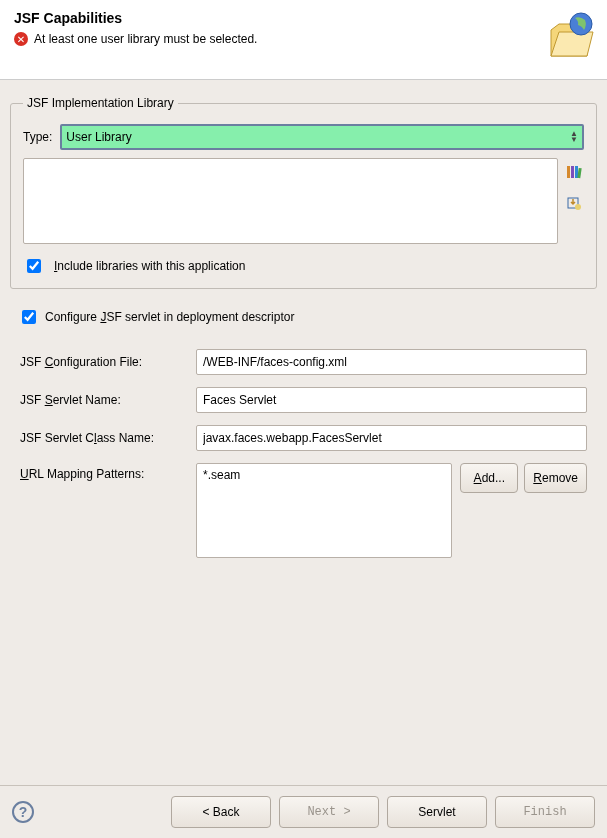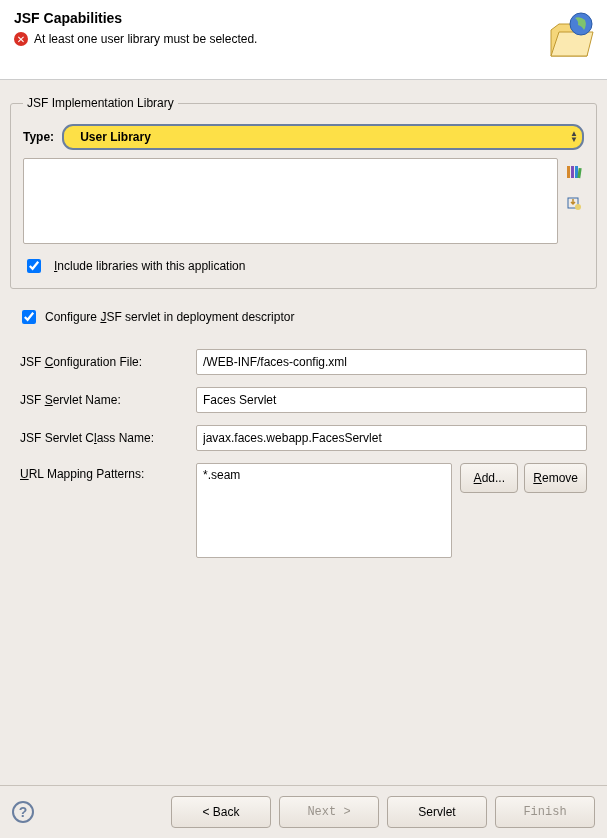--- a/index.html
+++ b/index.html
@@ -56,32 +56,32 @@
   fieldset.group {
     border: 1px solid #c0bbb5;
     border-radius: 3px;
     margin: 0 0 18px 0;
     padding: 14px 12px 12px 12px;
   }
   fieldset.group legend {
     padding: 0 4px;
     color: #000000;
   }
-  .row { display: flex; align-items: center; margin-bottom: 8px; font-weight: bold; }
+  .row { display: flex; align-items: center; margin-bottom: 8px; }
   .row label { padding-right: 8px; }
   .type-select {
     flex: 1;
     height: 26px;
     border: 2px solid #6a7fa0;
-    background: #fde047;
+    background: #86efac;
     display: flex;
     align-items: center;
     justify-content: space-between;
-    padding: 0 4px 0 16px;
-    border-radius: 11px;
+    padding: 0 4px 0 4px;
+    border-radius: 2px;
   }
   .spinner {
     display: flex;
     flex-direction: column;
     line-height: 6px;
     font-size: 8px;
     color: #444;
   }
   .listbox-row {
     display: flex;

